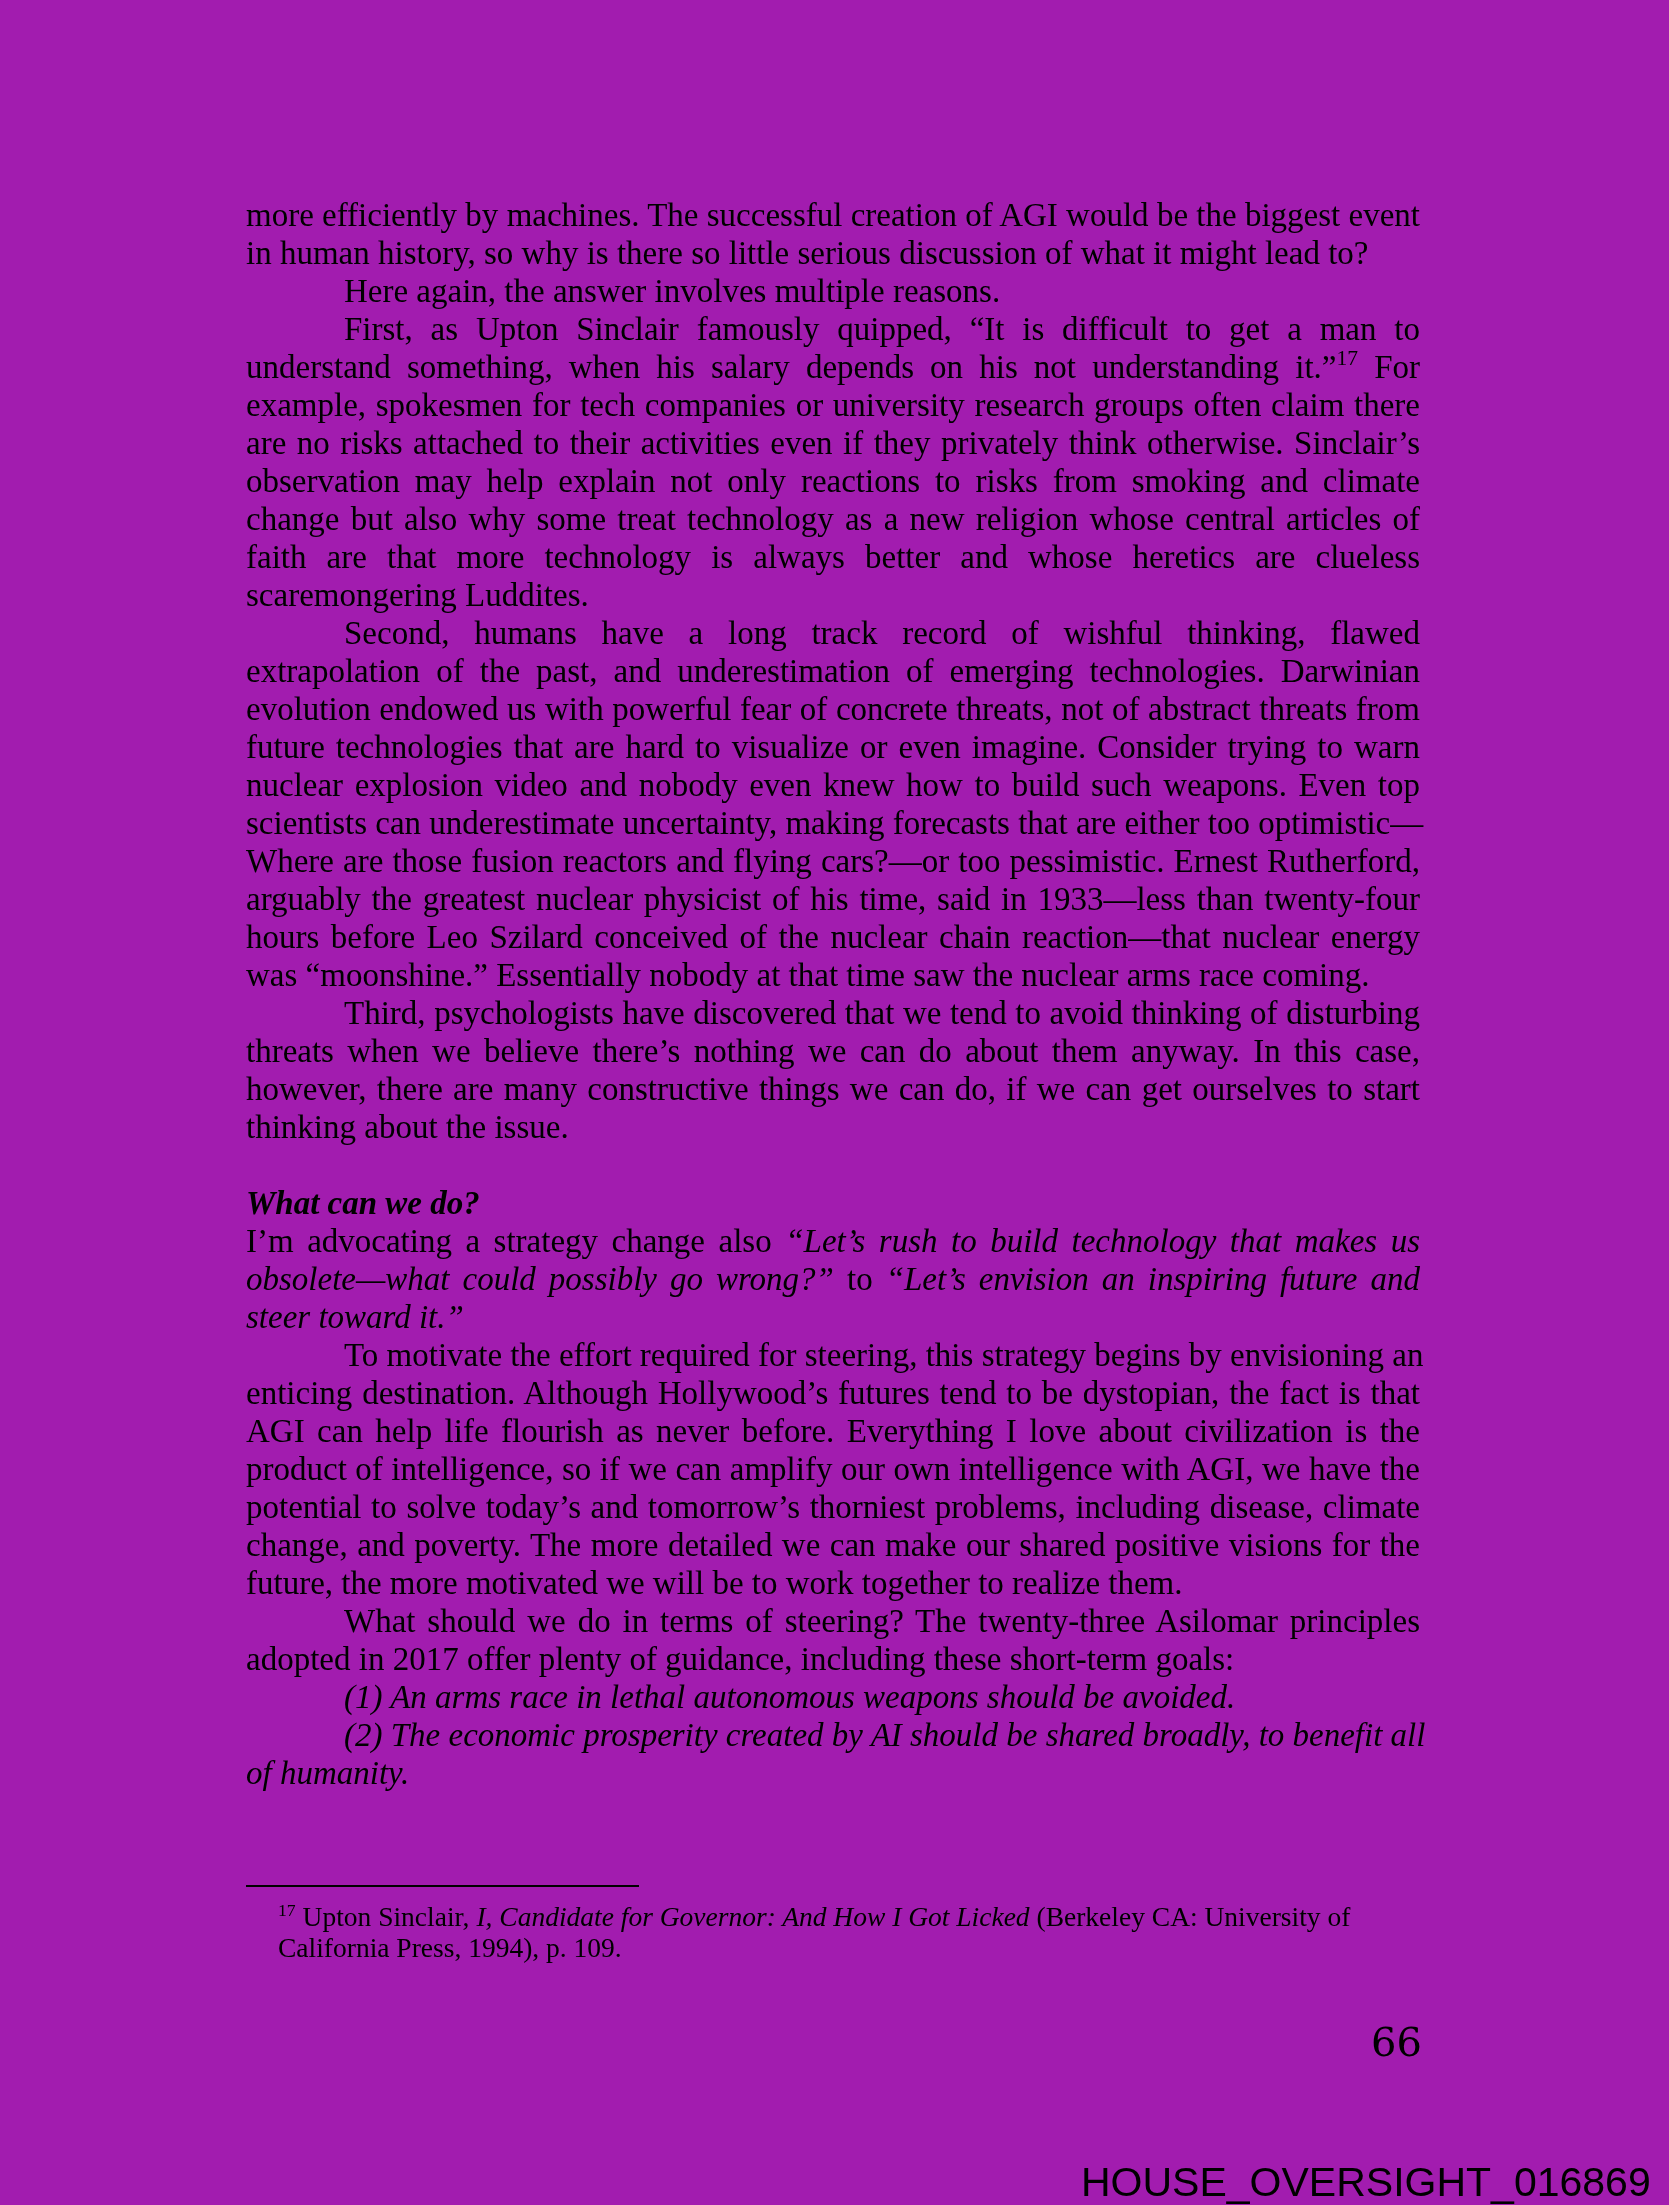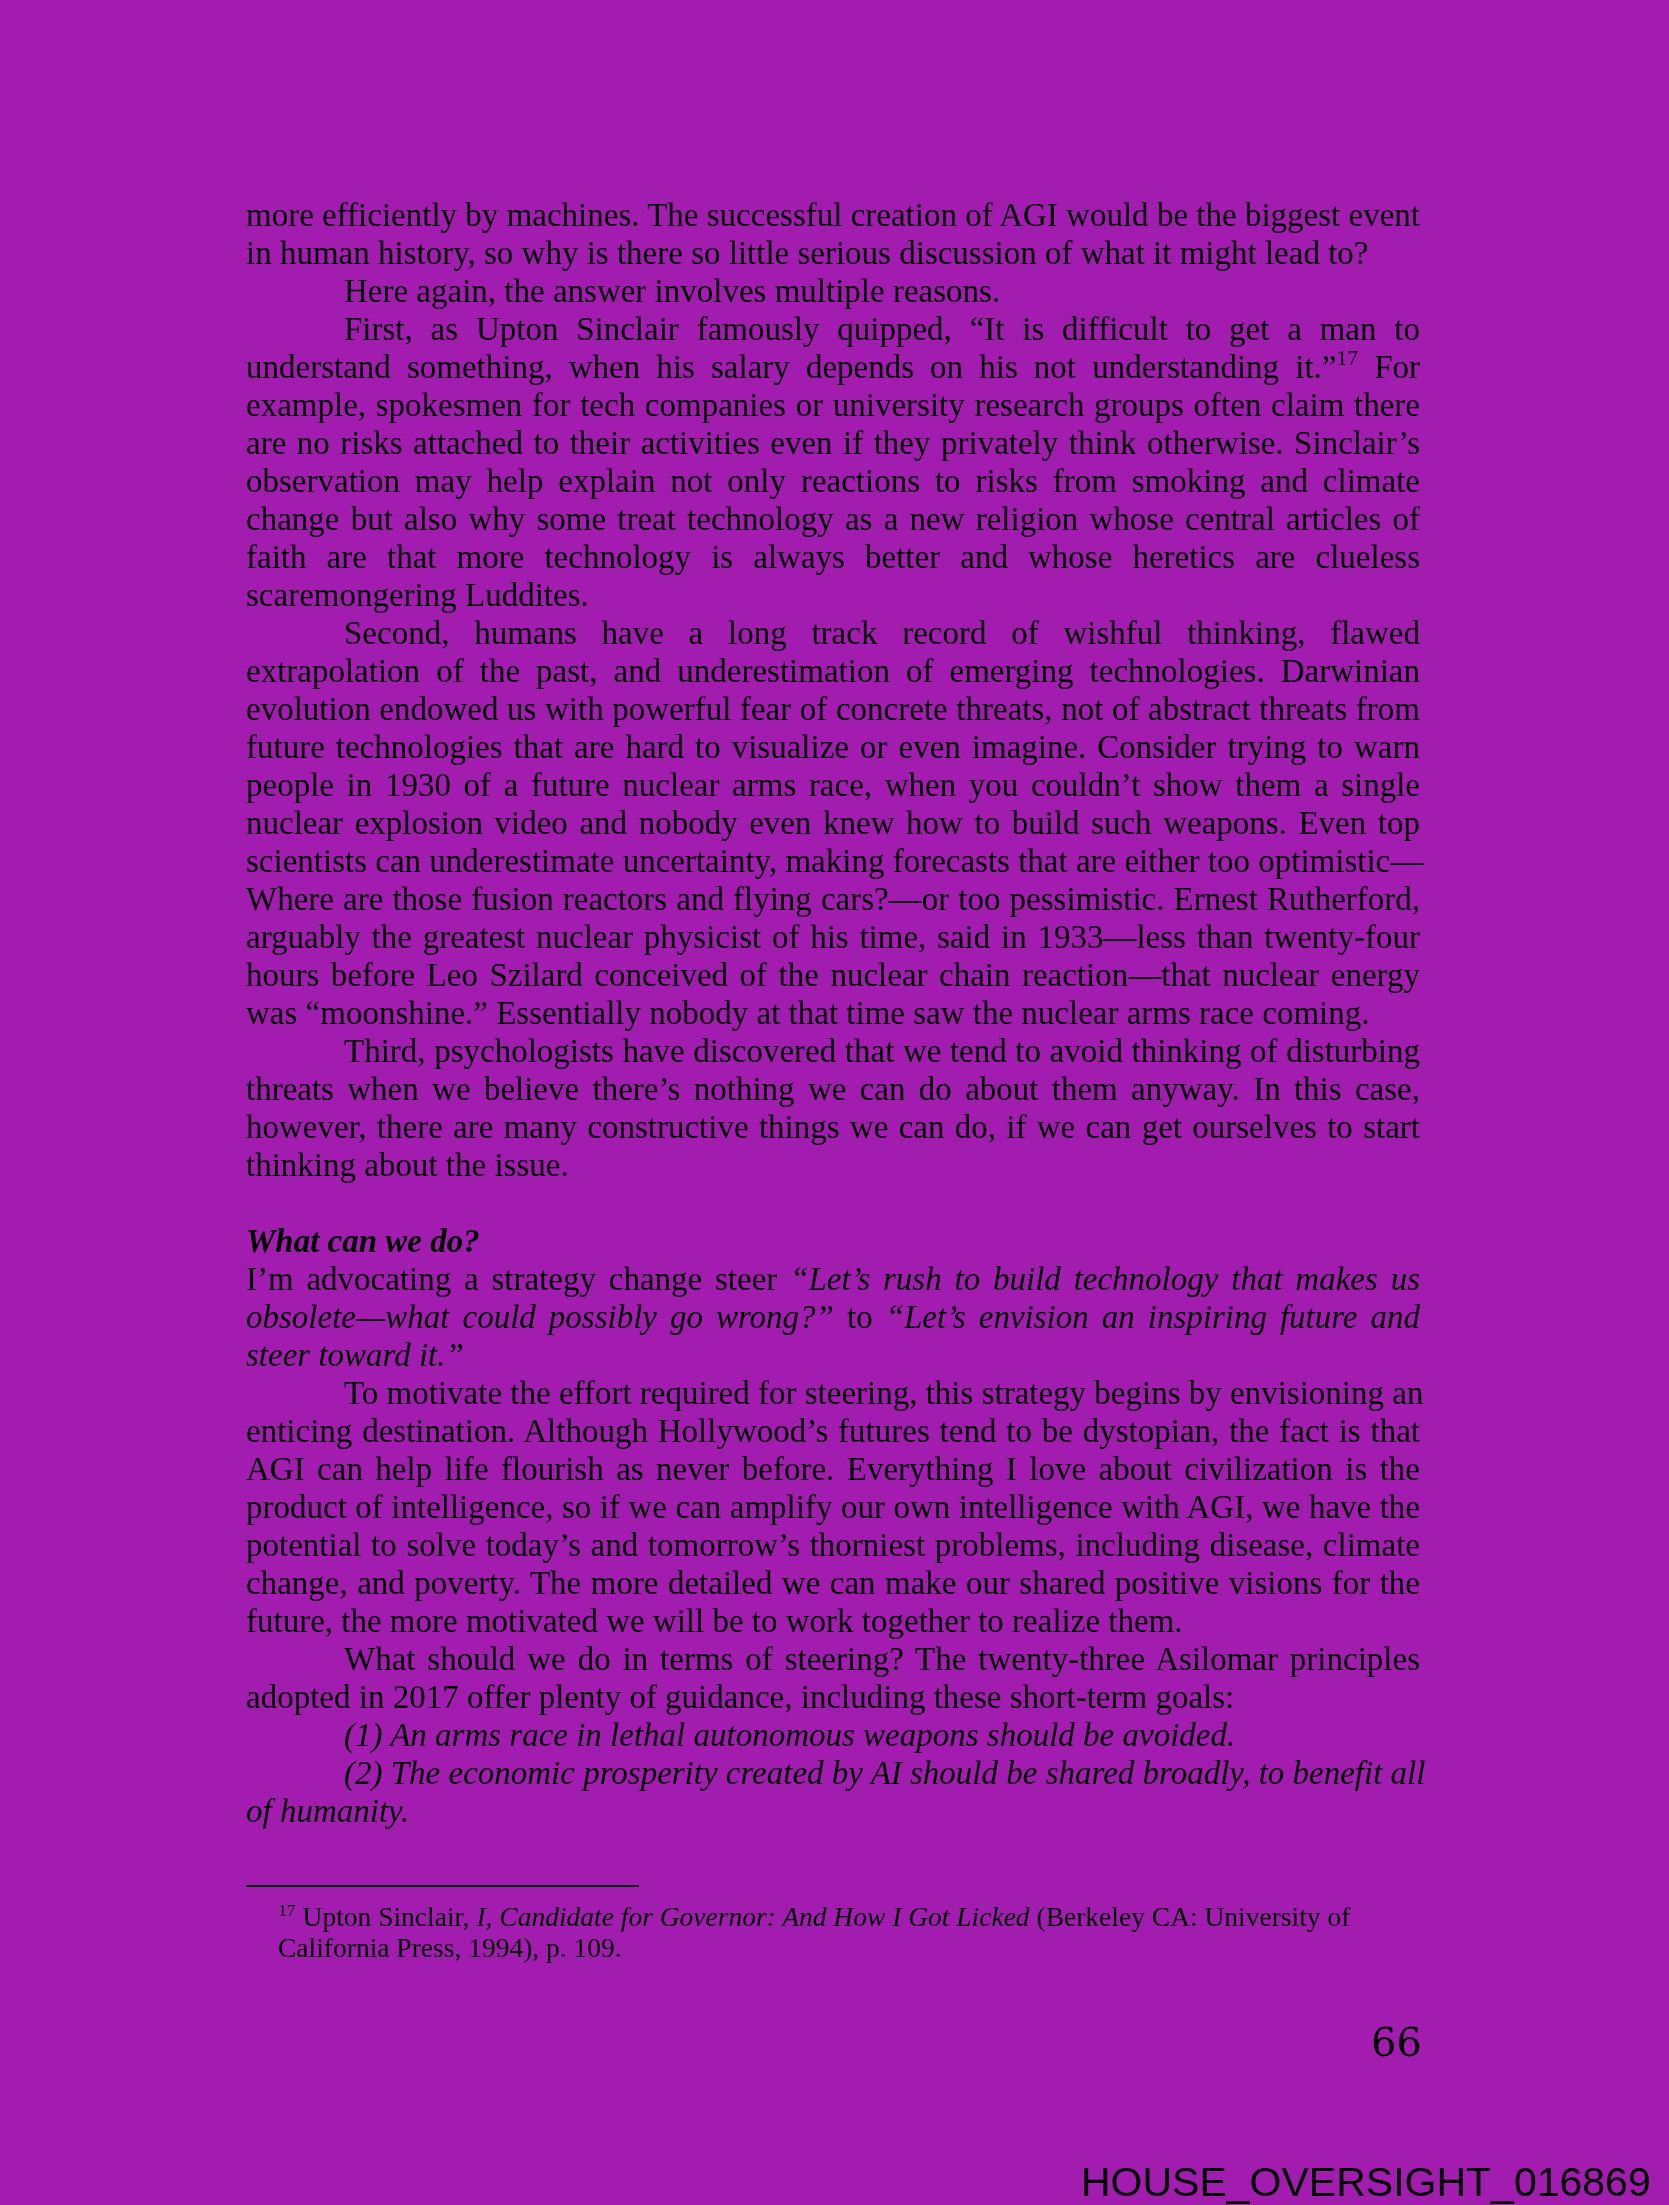--- a/index.html
+++ b/index.html
@@ -46,40 +46,39 @@
         <span class="line"><span>observation may help explain not only reactions to risks from smoking and climate</span></span>
         <span class="line"><span>change but also why some treat technology as a new religion whose central articles of</span></span>
         <span class="line"><span>faith are that more technology is always better and whose heretics are clueless</span></span>
         <span class="line last"><span>scaremongering Luddites.</span></span>
       </div>
       <div class="para body">
         <span class="line indent"><span>Second, humans have a long track record of wishful thinking, flawed</span></span>
         <span class="line"><span>extrapolation of the past, and underestimation of emerging technologies.  Darwinian</span></span>
         <span class="line"><span>evolution endowed us with powerful fear of concrete threats, not of abstract threats from</span></span>
         <span class="line"><span>future technologies that are hard to visualize or even imagine.  Consider trying to warn</span></span>
-        <span class="line"><span>people in 1930 of a future nuclear arms race, when you couldn’t show them a single</span></span>
         <span class="line"><span>nuclear explosion video and nobody even knew how to build such weapons.  Even top</span></span>
         <span class="line"><span>scientists can underestimate uncertainty, making forecasts that are either too optimistic—</span></span>
         <span class="line"><span>Where are those fusion reactors and flying cars?—or too pessimistic.  Ernest Rutherford,</span></span>
         <span class="line"><span>arguably the greatest nuclear physicist of his time, said in 1933—less than twenty-four</span></span>
         <span class="line"><span>hours before Leo Szilard conceived of the nuclear chain reaction—that nuclear energy</span></span>
         <span class="line last"><span>was “moonshine.”  Essentially nobody at that time saw the nuclear arms race coming.</span></span>
       </div>
       <div class="para body">
         <span class="line indent"><span>Third, psychologists have discovered that we tend to avoid thinking of disturbing</span></span>
         <span class="line"><span>threats when we believe there’s nothing we can do about them anyway.  In this case,</span></span>
         <span class="line"><span>however, there are many constructive things we can do, if we can get ourselves to start</span></span>
         <span class="line last"><span>thinking about the issue.</span></span>
       </div>
       <div class="para blank"></div>
       <div class="para heading">
         <span class="line last"><span>What can we do?</span></span>
       </div>
       <div class="para body">
-        <span class="line"><span>I’m advocating a strategy change steer </span><i class="em">“Let’s rush to build technology that makes us</i></span>
+        <span class="line"><span>I’m advocating a strategy change also </span><i class="em">“Let’s rush to build technology that makes us</i></span>
         <span class="line"><i class="em">obsolete—what could possibly go wrong?”</i><span>  to </span><i class="em">“Let’s envision an inspiring future and</i></span>
         <span class="line last"><i class="em">steer toward it.”</i></span>
       </div>
       <div class="para body">
         <span class="line indent"><span>To motivate the effort required for steering, this strategy begins by envisioning an</span></span>
         <span class="line"><span>enticing destination.  Although Hollywood’s futures tend to be dystopian, the fact is that</span></span>
         <span class="line"><span>AGI can help life flourish as never before.  Everything I love about civilization is the</span></span>
         <span class="line"><span>product of intelligence, so if we can amplify our own intelligence with AGI, we have the</span></span>
         <span class="line"><span>potential to solve today’s and tomorrow’s thorniest problems, including disease, climate</span></span>
         <span class="line"><span>change, and poverty.  The more detailed we can make our shared positive visions for the</span></span>

